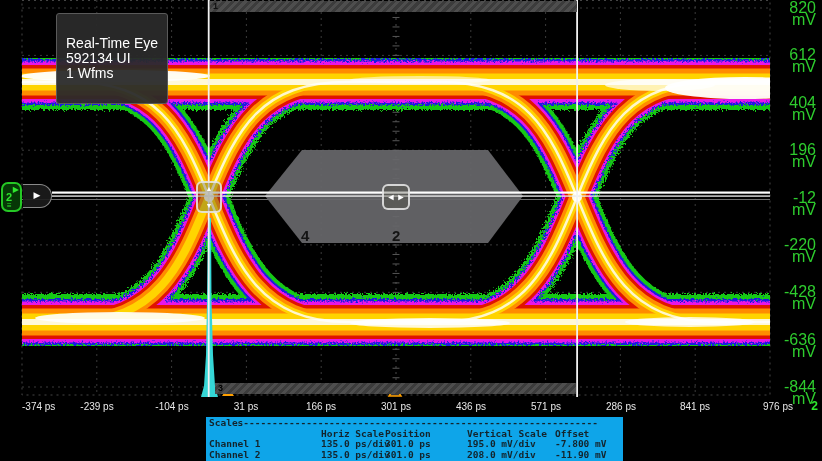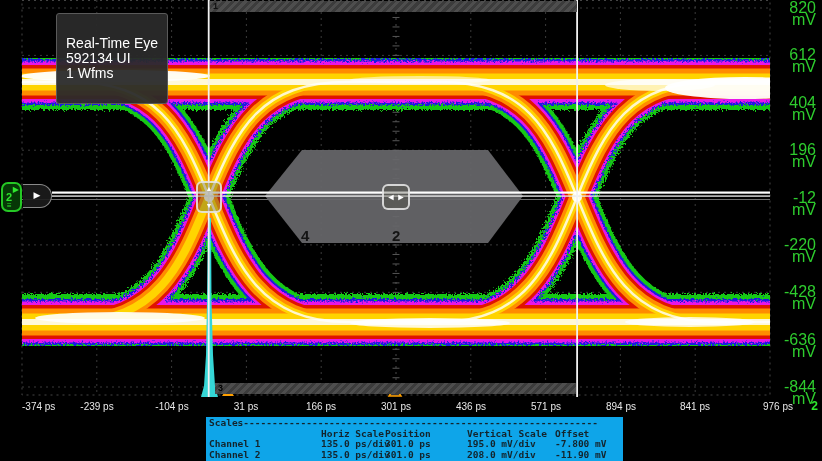--- a/index.html
+++ b/index.html
@@ -239,21 +239,21 @@
 <span class="ylab" style="top:381px;">-844 mV</span>
 
 <span class="xlab first" style="left:22px;">-374 ps</span>
 <span class="xlab" style="left:60px;">-239 ps</span>
 <span class="xlab" style="left:135px;">-104 ps</span>
 <span class="xlab" style="left:209px;">31 ps</span>
 <span class="xlab" style="left:284px;">166 ps</span>
 <span class="xlab" style="left:359px;">301 ps</span>
 <span class="xlab" style="left:434px;">436 ps</span>
 <span class="xlab" style="left:509px;">571 ps</span>
-<span class="xlab" style="left:584px;">894 ps</span>
+<span class="xlab" style="left:584px;">286 ps</span>
 <span class="xlab" style="left:658px;">841 ps</span>
 <span class="xlab last" style="left:696px;margin-left:23px;">976 ps</span>
 
 <span id="ch-indicator">2</span>
 
 <div id="scales-table">
   <div class="trow">
     <span>Scales</span>
     <span>--------------------------------------------------------------</span>
   </div>

